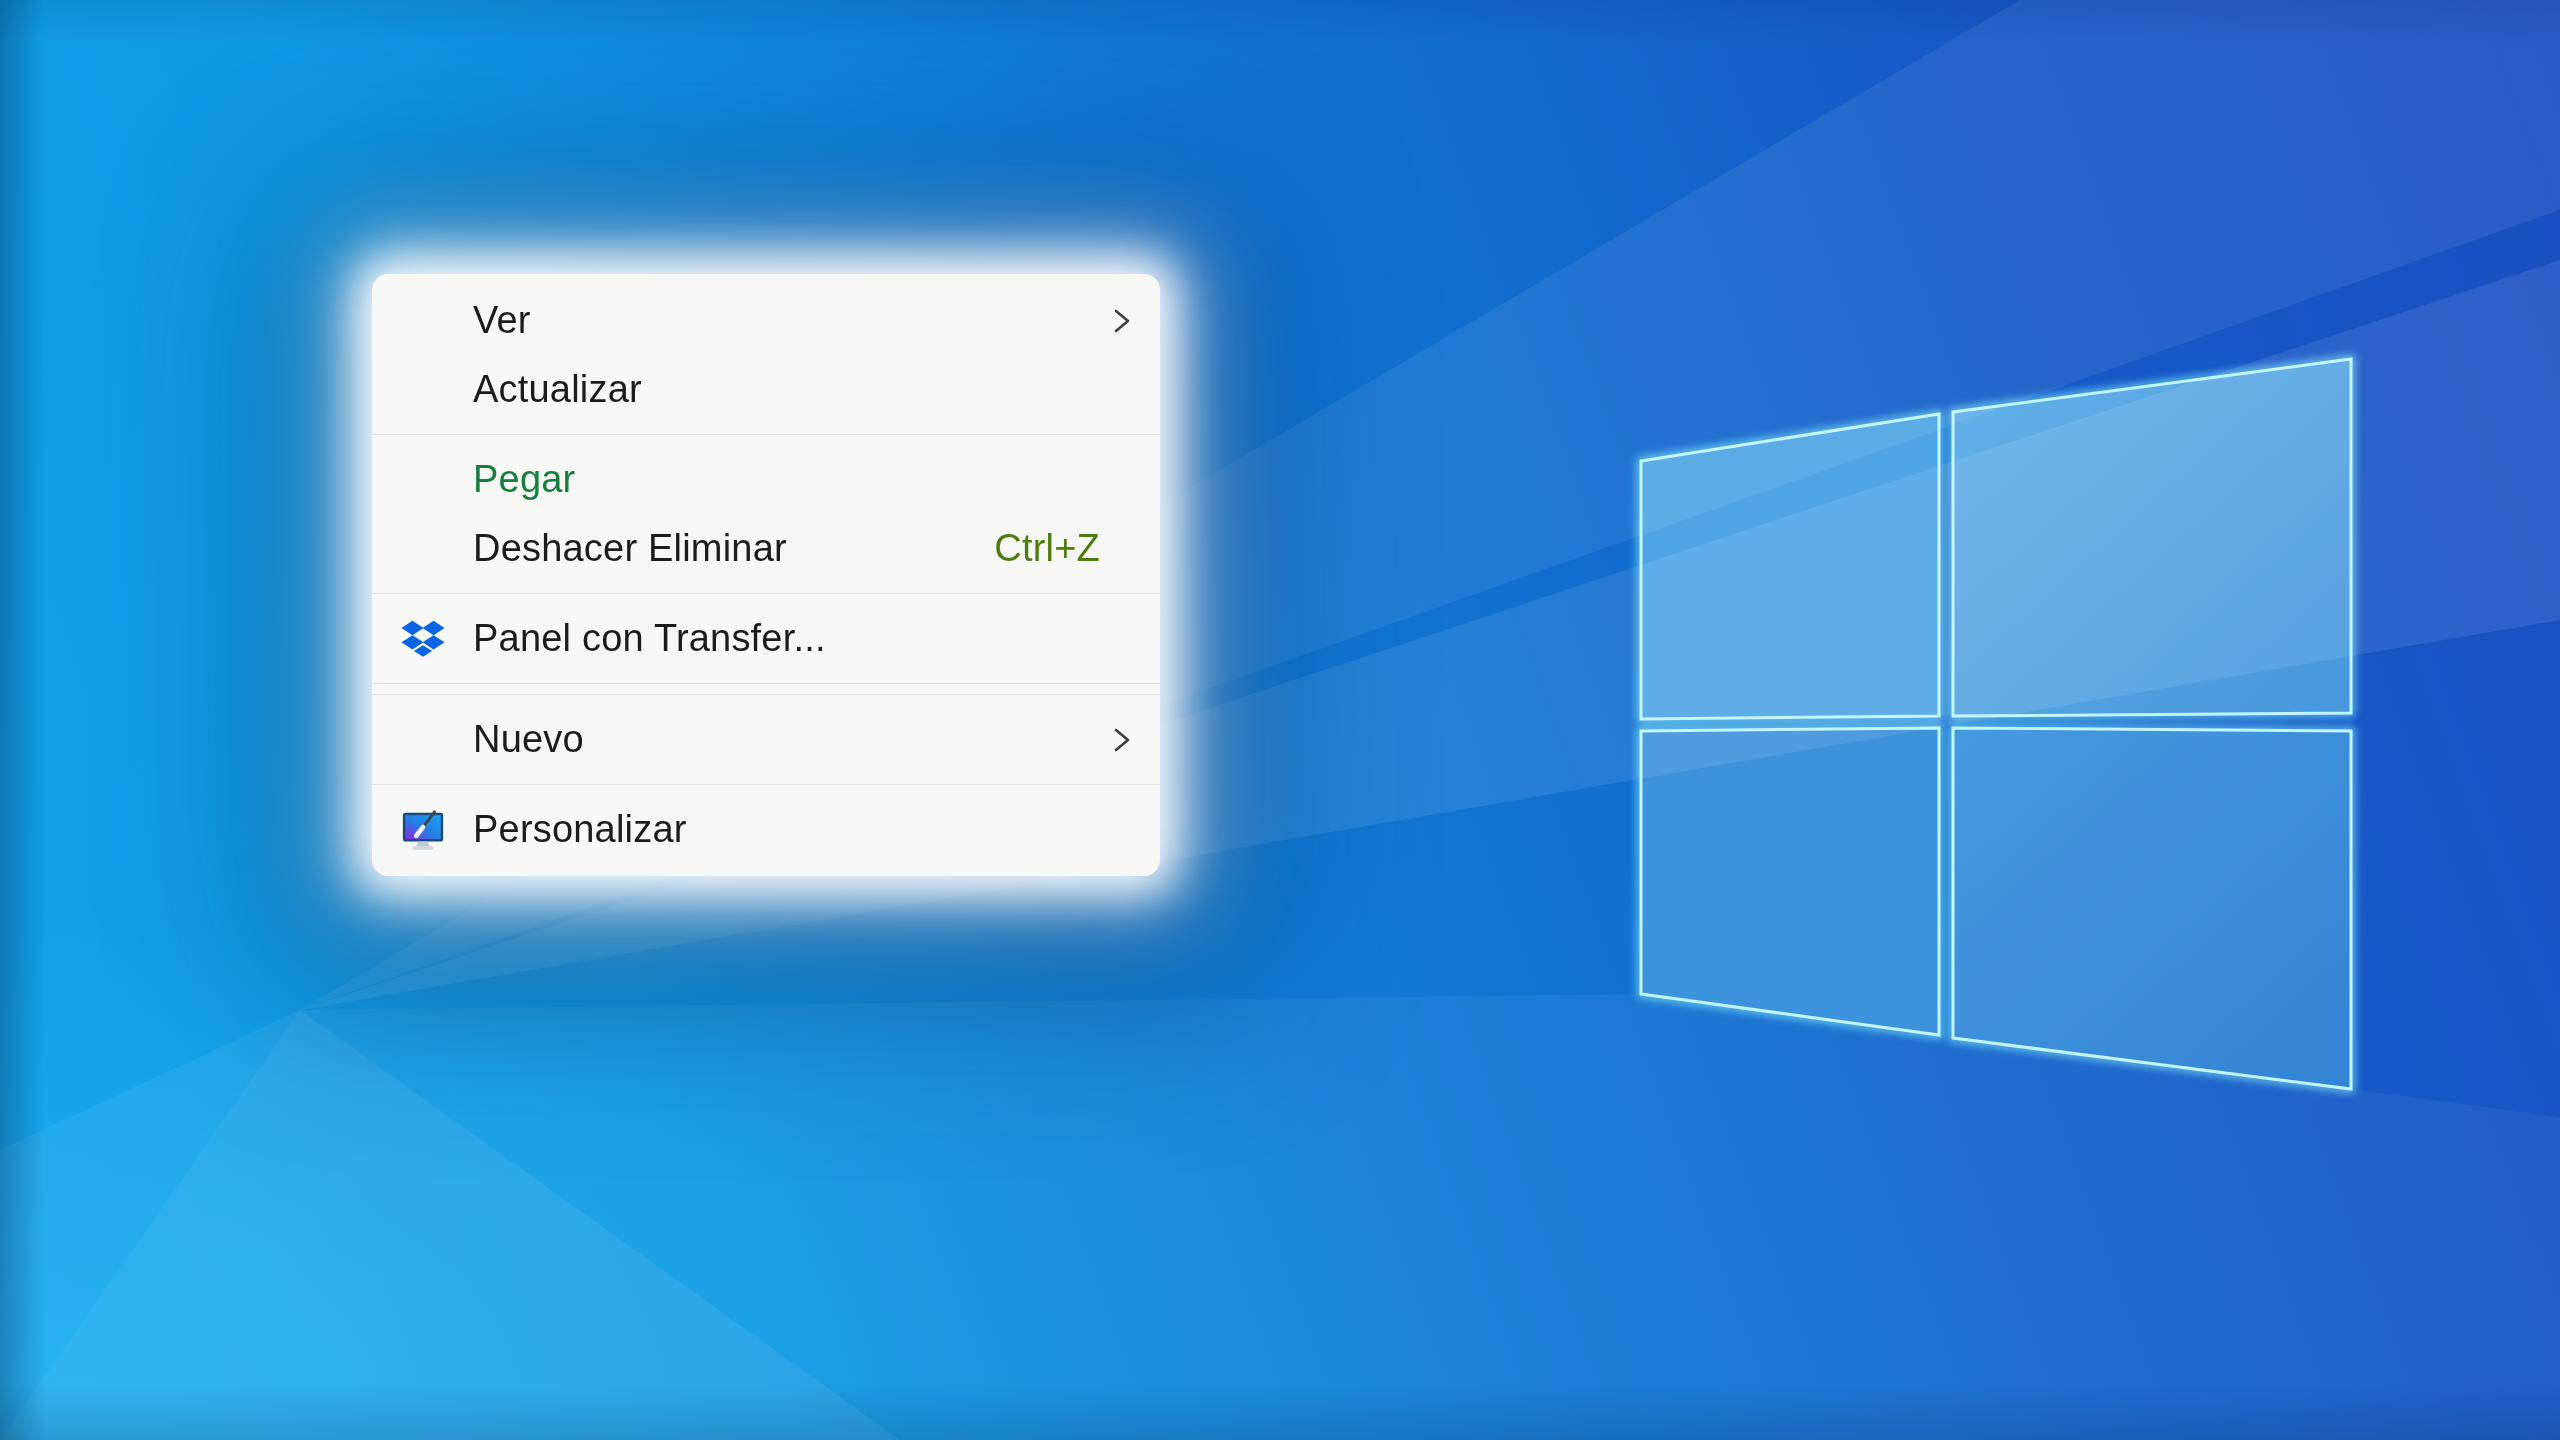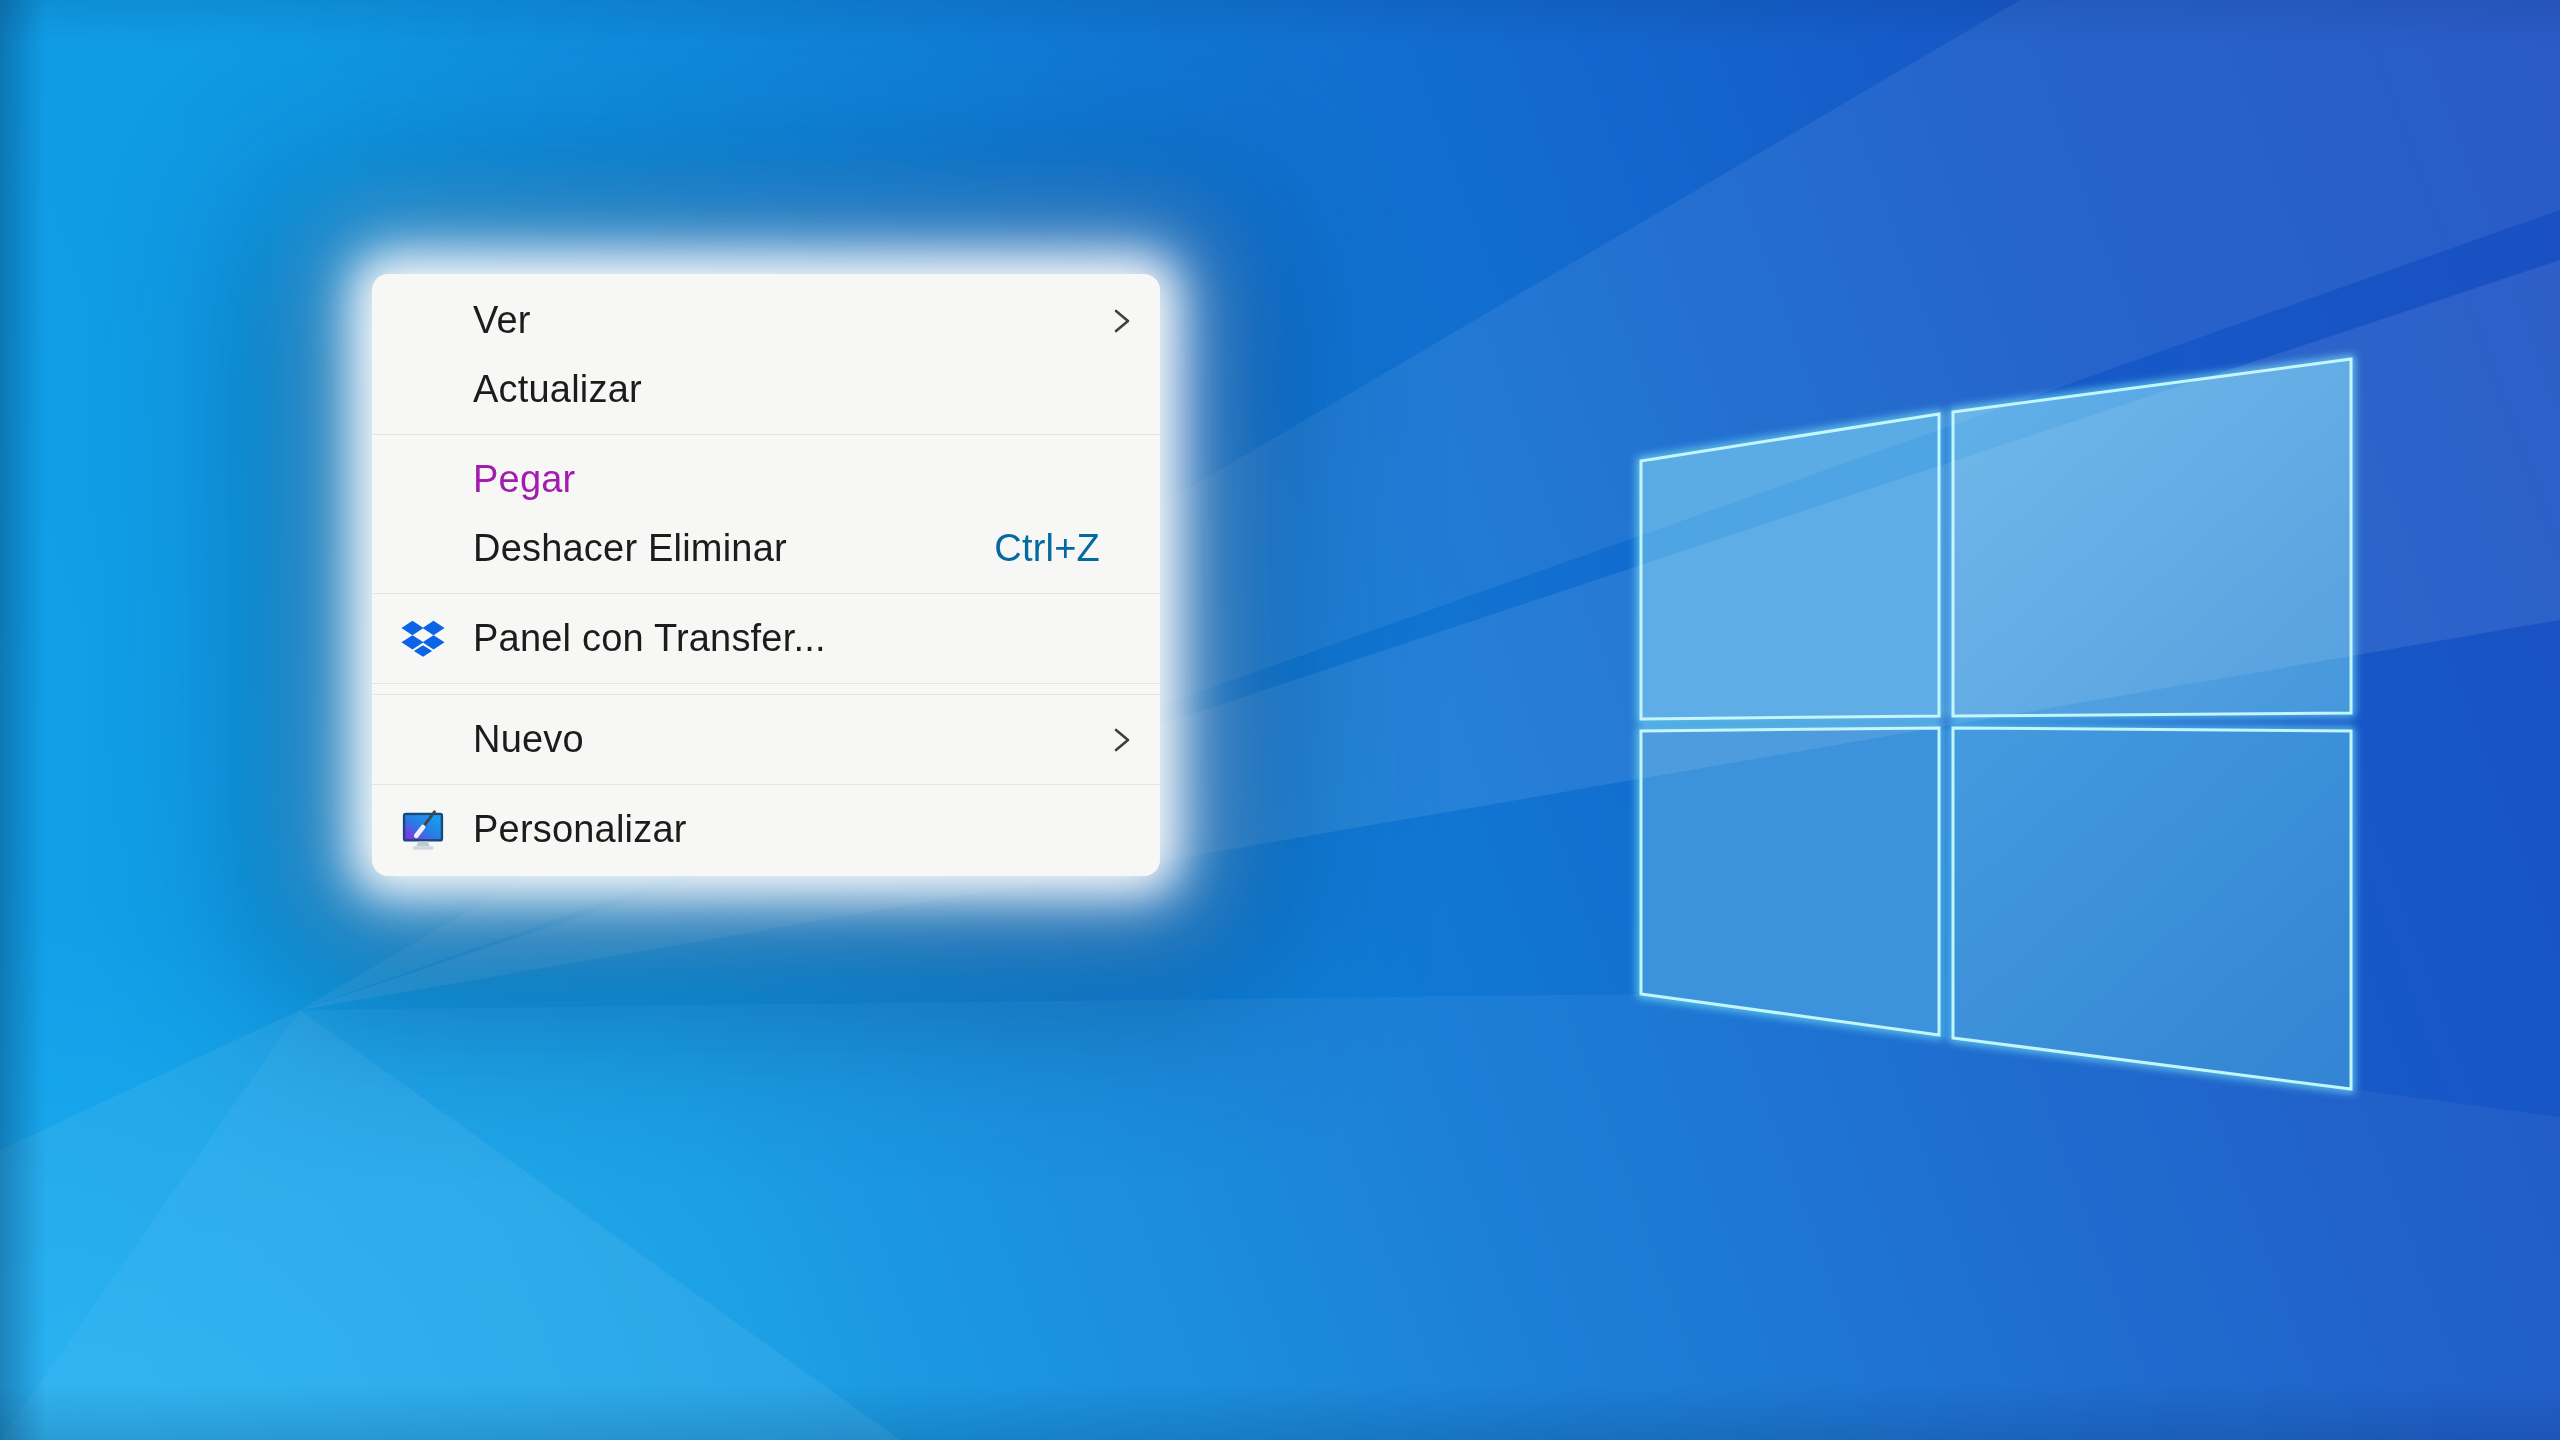--- a/index.html
+++ b/index.html
@@ -26,22 +26,22 @@
       0 20px 170px 95px rgba(7,48,105,.48);
   }
   .menu-row{
     display:flex;align-items:center;height:69px;
     padding:0 26px 0 28px;font-size:38px;color:#1C1C1C;
     letter-spacing:.2px;white-space:nowrap;text-align:center;
   }
   .menu-row .icon{flex:0 0 46px;width:46px;height:46px;margin-right:27px;
     display:flex;align-items:center;justify-content:center;}
   .menu-row .icon svg{width:46px;height:46px;display:block;}
-  .menu-row.disabled .label{color:#a21caf;}
-  .shortcut{margin-left:auto;margin-right:34px;color:#0369a1;}
+  .menu-row.disabled .label{color:#15803d;}
+  .shortcut{margin-left:auto;margin-right:34px;color:#4d7c0f;}
   .chevron{margin-left:auto;display:flex;align-items:center;}
   .chevron svg{width:24px;height:36px;display:block;}
   .separator{height:1px;background:#E3E3E3;margin:10px 0;}
 </style>
 </head>
 <body>
 
 <div id="screen">
 
   <svg class="wallpaper" viewBox="0 0 2560 1440" aria-hidden="true">

